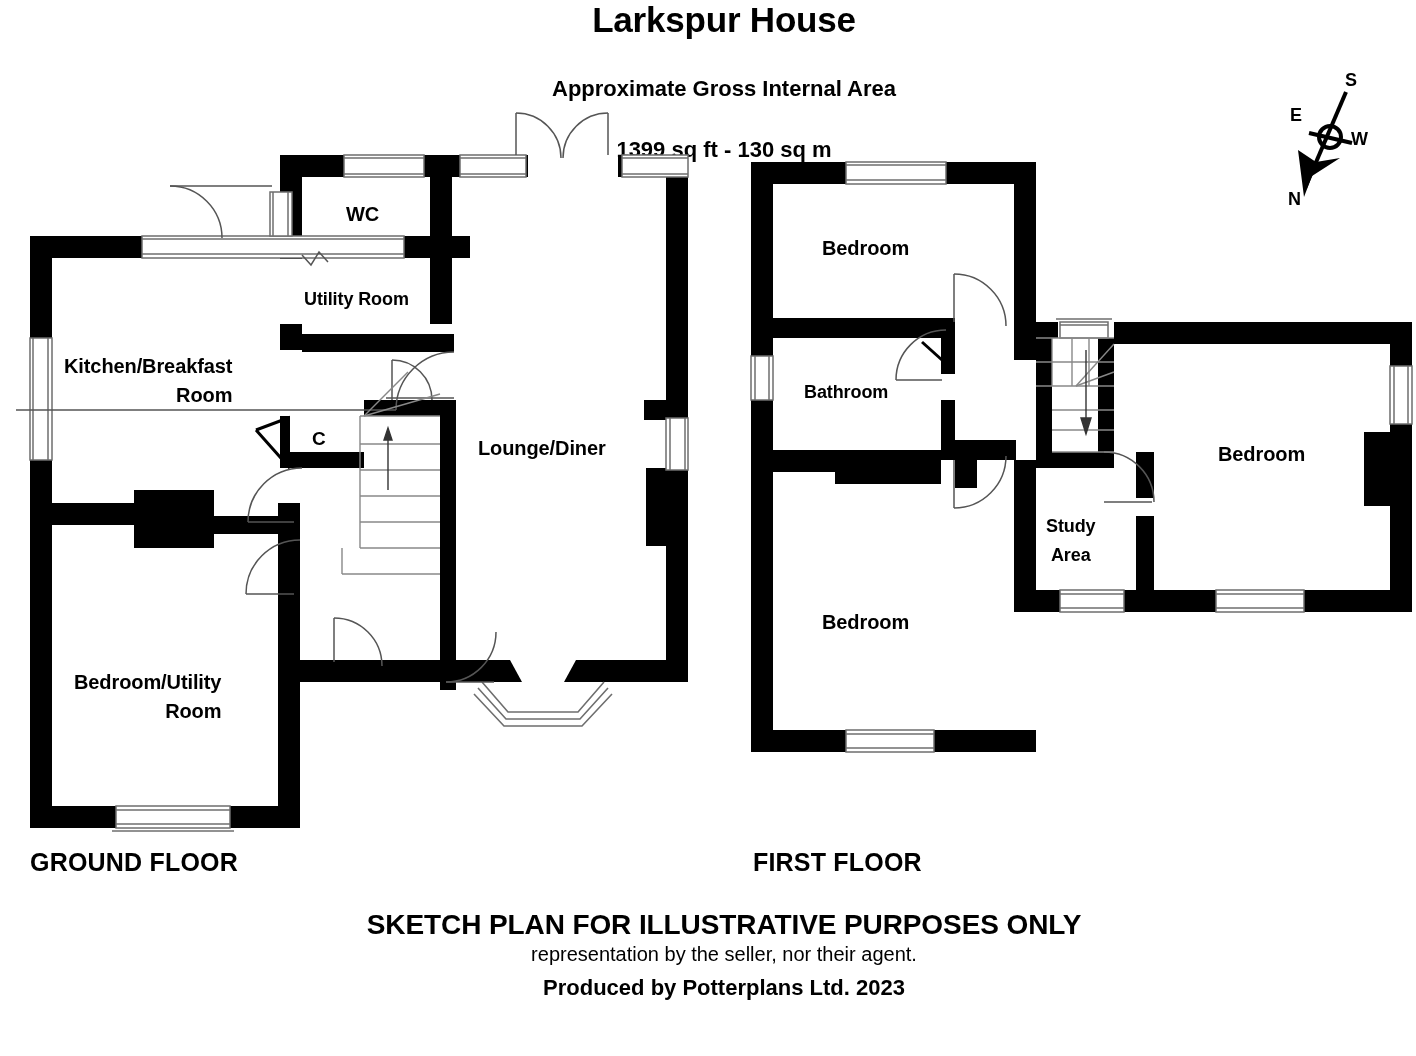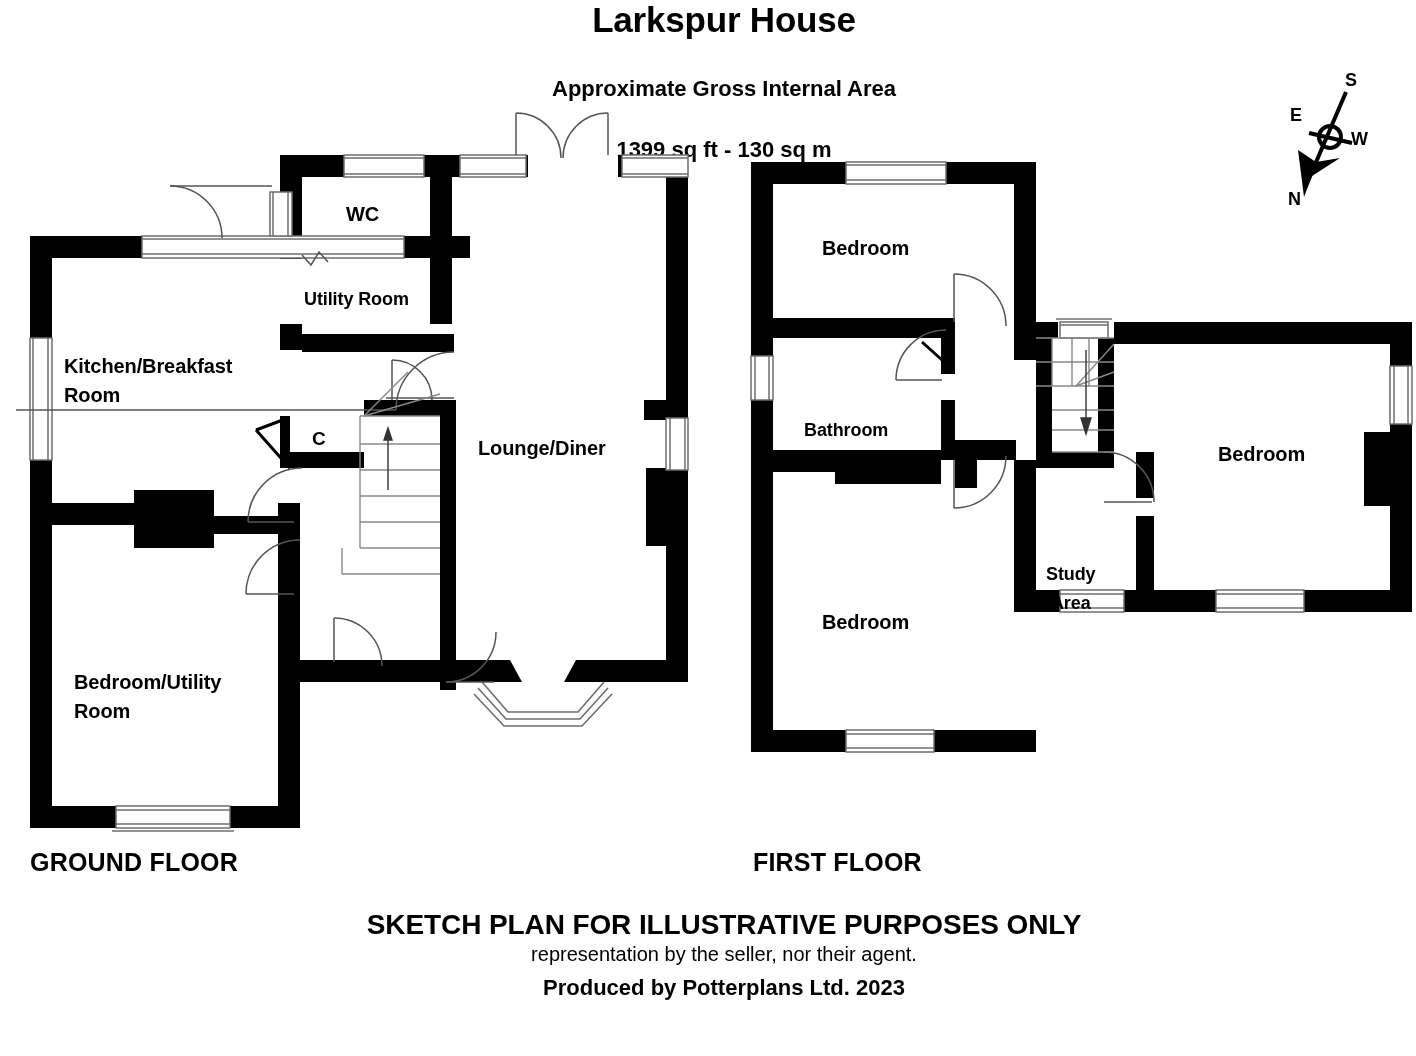--- a/index.html
+++ b/index.html
@@ -57,20 +57,21 @@
   #ground-floor-label { left: 14px; top: 848px; }
   #first-floor-label  { left: 737px; top: 848px; }
 
   .room-label {
     position: absolute;
     font-size: 20px;
     font-weight: bold;
     line-height: 29px;
     white-space: pre-line;
     letter-spacing: -0.1px;
+    text-align: right;
   }
   .room-label.small { font-size: 18px; }
   .room-label.tiny  { font-size: 19px; }
 
   .footer-block {
     position: absolute;
     left: 0;
     top: 908px;
     width: 1416px;
     text-align: center;
@@ -414,23 +415,23 @@
   <div class="room-label" style="left:48px; top:352px;">Kitchen/Breakfast
 Room</div>
   <div class="room-label" style="left:330px; top:200px;">WC</div>
   <div class="room-label small" style="left:288px; top:285px;">Utility Room</div>
   <div class="room-label tiny" style="left:296px; top:424px;">C</div>
   <div class="room-label" style="left:462px; top:434px;">Lounge/Diner</div>
   <div class="room-label" style="left:58px; top:668px;">Bedroom/Utility
 Room</div>
 
   <div class="room-label" style="left:806px; top:234px;">Bedroom</div>
-  <div class="room-label small" style="left:788px; top:378px;margin-top:38px;">Bathroom</div>
+  <div class="room-label small" style="left:788px; top:378px;">Bathroom</div>
   <div class="room-label" style="left:806px; top:608px;">Bedroom</div>
-  <div class="room-label small" style="left:1030px; top:512px; text-align:center;margin-top:48px;">Study
+  <div class="room-label small" style="left:1030px; top:512px; text-align:center;">Study
 Area</div>
   <div class="room-label" style="left:1202px; top:440px;">Bedroom</div>
 
   <div class="floor-label" id="ground-floor-label">GROUND FLOOR</div>
   <div class="floor-label" id="first-floor-label">FIRST FLOOR</div>
 
   <div class="footer-block">
     <div class="footer-heading">SKETCH PLAN FOR ILLUSTRATIVE PURPOSES ONLY</div>
     <div class="footer-body">representation by the seller, nor their agent.</div>
     <div class="footer-producer">Produced by Potterplans Ltd. 2023</div>

